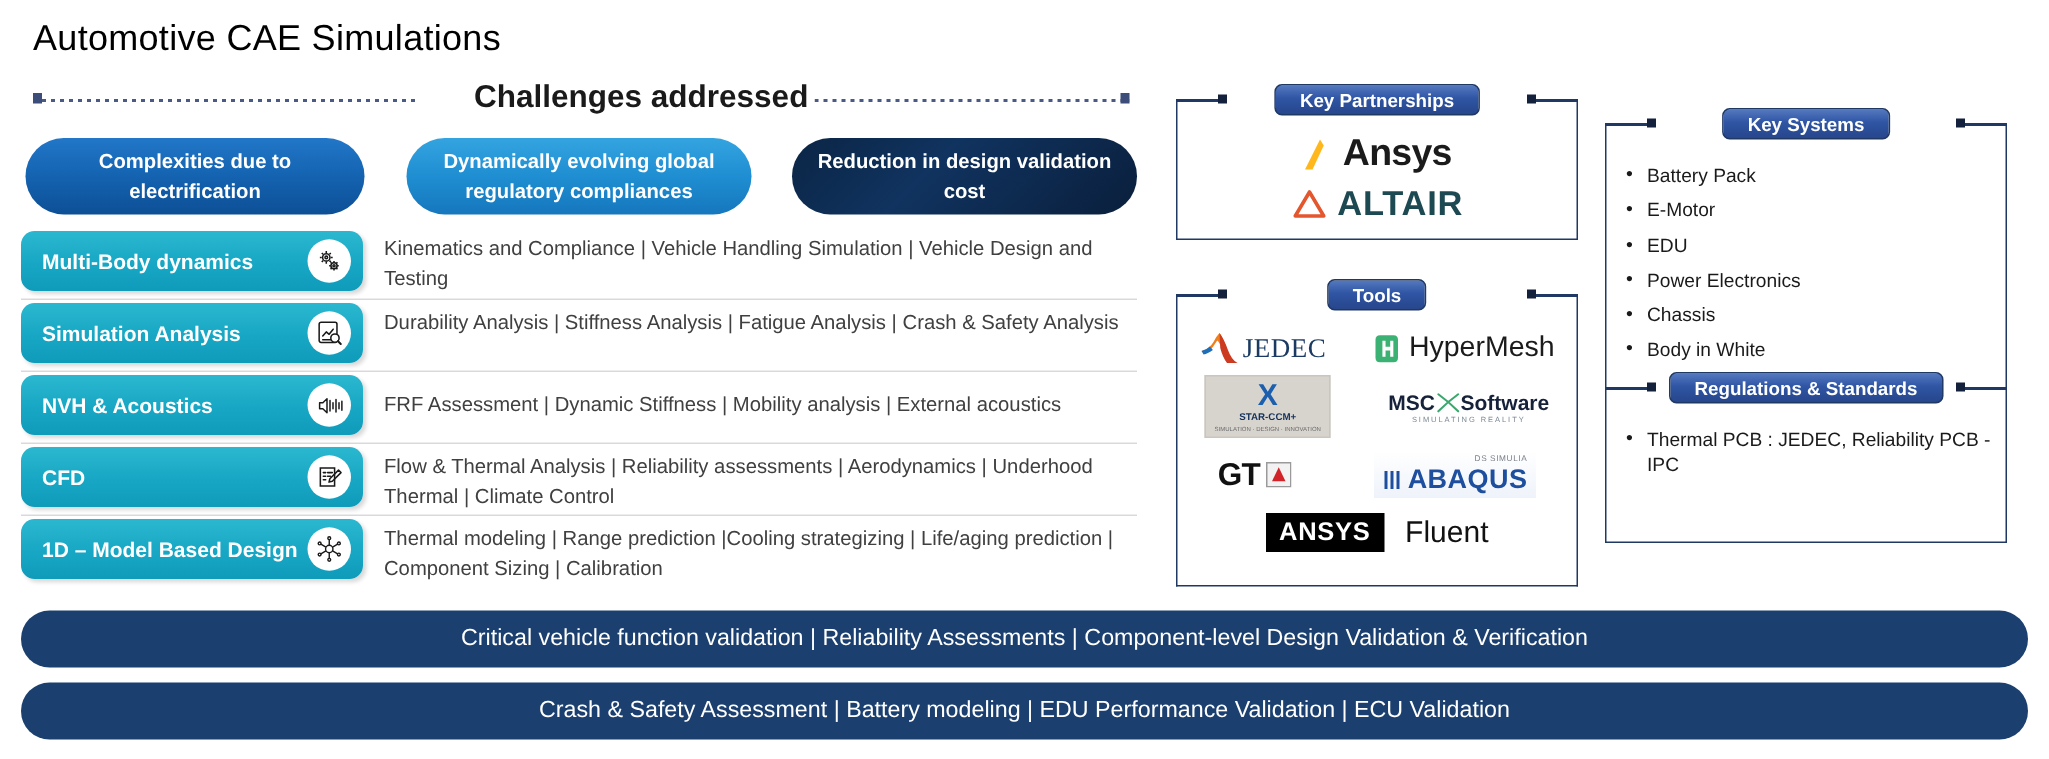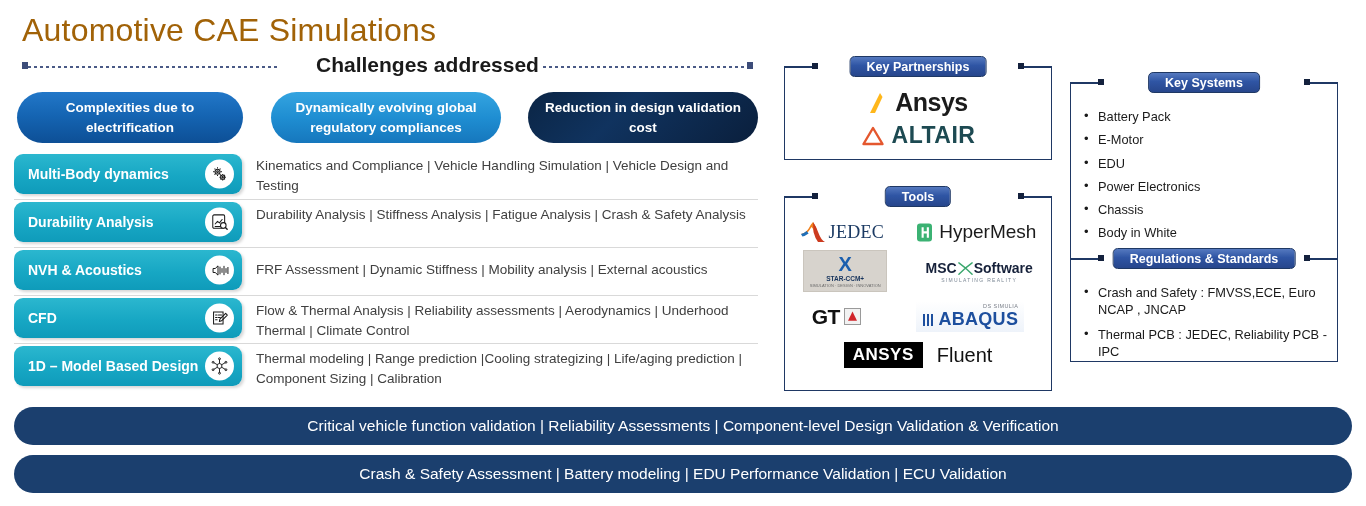--- a/index.html
+++ b/index.html
@@ -7,21 +7,21 @@
     width: 1366px; height: 506px;
     background: #ffffff;
     font-family: "Liberation Sans", sans-serif;
     overflow: hidden;
   }
   .page { position: relative; width: 1366px; height: 506px; }
 
   
   .title {
     position: absolute; left: 22px; top: 12px;
-    font-size: 32px; font-weight: 400; color: #a16207;
+    font-size: 24px; font-weight: 400; color: #000000;
     letter-spacing: .2px; white-space: nowrap;
   }
 
   
   .dotrule {
     position: absolute; top: 66px; height: 2px;
     background-image: linear-gradient(to right, #4a5a86 0 3px, transparent 3px 6px);
     background-size: 6px 2px; background-repeat: repeat-x;
   }
   .dotrule.left  { left: 22px;  width: 258px; }
@@ -192,21 +192,21 @@
           <path d="M16 11.9v1.4M16 18.7v1.4M11.9 16h1.4M18.6 16h1.4M13.1 13.1l1 1M17.9 17.9l1 1M18.9 13.1l-1 1M14.1 17.9l-1 1"></path>
         </svg>
       </span>
     </div>
     <div class="ddesc" style="top:2px">Kinematics and Compliance | Vehicle Handling Simulation | Vehicle Design and Testing</div>
     <div class="dsep" style="top:45px"></div>
   </div>
 
   <div class="drow" style="top:202px">
     <div class="dtag" style="top:0">
-      <span class="dtag-label">Durability Analysis</span>
+      <span class="dtag-label">Simulation Analysis</span>
       <span class="dcircle">
         <svg width="19" height="19" viewBox="0 0 24 24" fill="none" stroke="#1a1a1a" stroke-width="1.3">
           <rect x="3.5" y="3" width="15" height="17" rx="1.6"></rect>
           <path d="M6.5 14.5l3-3.4 2.4 2 3.4-4.3" stroke-linecap="round" stroke-linejoin="round"></path>
           <path d="M6.5 17.6h9" stroke-linecap="round"></path>
           <circle cx="16.8" cy="16.3" r="3.5" fill="#fff"></circle>
           <path d="M19.4 18.9l2.3 2.3" stroke-linecap="round" stroke-width="1.7"></path>
         </svg>
       </span>
     </div>
@@ -377,21 +377,20 @@
     </div>
   </div>
 
   <div class="panel" style="left:1070px; top:248px; width:268px; height:114px">
     <div class="frame"></div>
     <div class="knob l"></div>
     <div class="knob r"></div>
     <div class="panel-head">Regulations &amp; Standards</div>
     <div class="panel-body">
       <ul class="blist wide" style="margin-right:10px">
-        <li>Crash and Safety : FMVSS,ECE, Euro NCAP , JNCAP</li>
         <li>Thermal PCB : JEDEC, Reliability PCB - IPC</li>
       </ul>
     </div>
   </div>
 
   <div class="banner b1">Critical vehicle function validation | Reliability Assessments | Component-level Design Validation &amp; Verification</div>
   <div class="banner b2">Crash &amp; Safety Assessment | Battery modeling | EDU Performance Validation | ECU Validation</div>
 
 </div>
 

